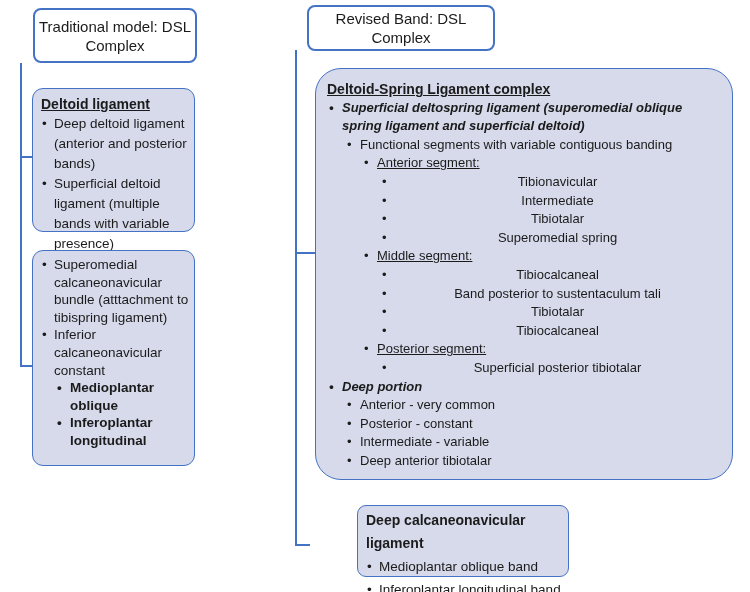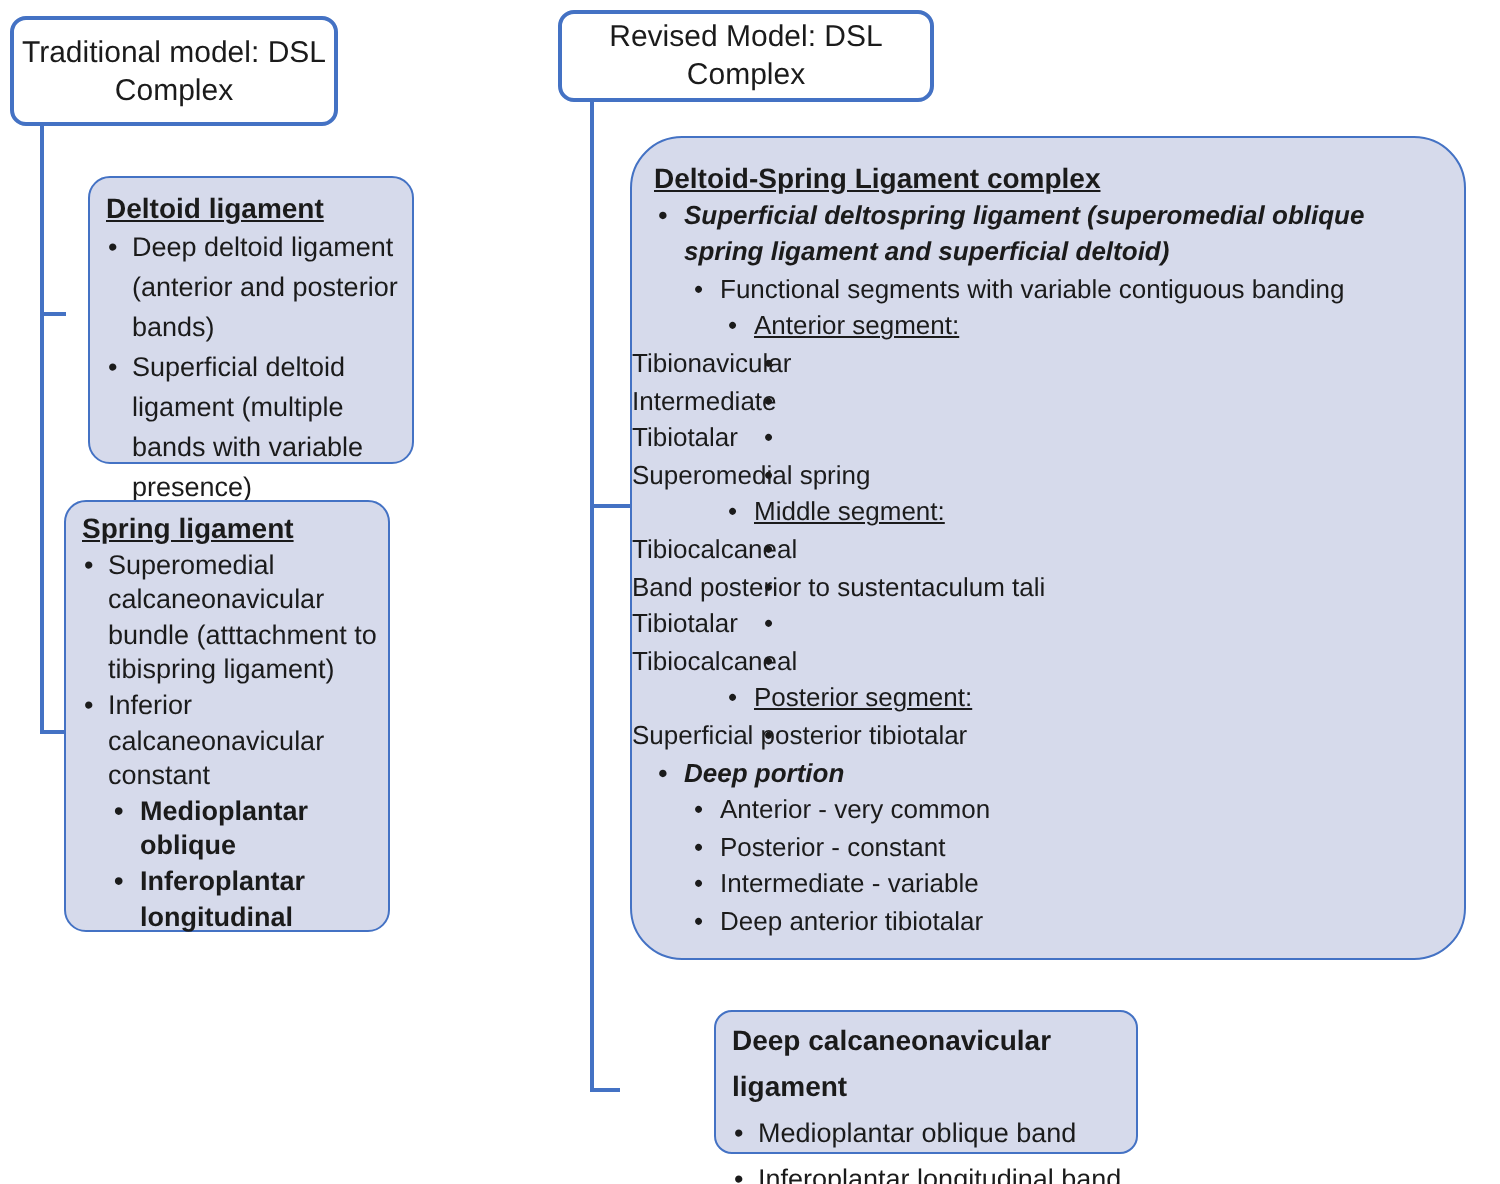--- a/index.html
+++ b/index.html
@@ -6,51 +6,51 @@
   .canvas{
     position:relative;width:750px;height:592px;background:#ffffff;overflow:hidden;
     font-family:"Liberation Sans",sans-serif;color:#1b1b1b;
   }
   
   .conn{position:absolute;background:#4472C4;}
   
   .title-box{
     position:absolute;background:#ffffff;border:2px solid #4472C4;border-radius:8px;
     display:flex;flex-direction:column;align-items:center;justify-content:center;
-    font-size:15px;line-height:19px;text-align:center;box-sizing:border-box;
+    font-size:15px;line-height:19px;text-align:center;box-sizing:border-box;margin-left:28px;
   }
   .title-box span{display:block;}
   
   .content-box{
     position:absolute;background:#D6DAEB;border:1.6px solid #4472C4;
     box-sizing:border-box;
   }
   .heading{font-weight:bold;}
   .u{text-decoration:underline;}
   .bi{font-weight:bold;font-style:italic;}
   .li{position:relative;}
   .li::before{content:"\2022";position:absolute;top:0;}
   
-  .box-deltoid{left:44px;top:88px;width:163px;height:144px;border-radius:11px;
+  .box-deltoid{left:32px;top:88px;width:163px;height:144px;border-radius:11px;
     font-size:13.5px;line-height:20px;padding:5px 6px 0 0;}
   .box-deltoid .heading{font-size:14px;padding-left:8px;}
   
   .box-spring{left:32px;top:250px;width:163px;height:216px;border-radius:11px;
     font-size:13.5px;line-height:17.6px;padding:5px 4px 0 0;}
   .box-spring .heading{font-size:14px;padding-left:8px;}
   .l1{padding-left:21px;}  .l1::before{left:9px;}
   .l2{padding-left:37px;font-weight:bold;}  .l2::before{left:24px;}
   
   .box-dsl{left:315px;top:68px;width:418px;height:412px;border-radius:26px;
     font-size:13px;line-height:18.6px;padding:11px 12px 0 0;}
   .box-dsl .heading{font-size:14px;padding-left:11px;}
   .r1{padding-left:26px;}  .r1::before{left:13px;}
   .r2{padding-left:44px;}  .r2::before{left:31px;}
   .r3{padding-left:61px;}  .r3::before{left:48px;}
-  .r4{}  .r4::before{left:66px;}
+  .r4{padding-left:79px;text-align:center;}  .r4::before{left:66px;}
   
   .box-deepcalc{left:309px;top:505px;width:212px;height:72px;border-radius:9px;
     font-size:13.5px;line-height:23px;padding:3px 4px 0 0;margin-left:48px;}
   .box-deepcalc .heading{font-size:14px;padding-left:8px;}
   .b1{padding-left:21px;}  .b1::before{left:9px;}
 </style>
 </head>
 <body>
 
 <div class="canvas">
@@ -62,32 +62,31 @@
   <div class="conn" style="left:295px;top:50px;width:2px;height:496px;"></div>
   <div class="conn" style="left:295px;top:252px;width:21px;height:2px;"></div>
   <div class="conn" style="left:295px;top:544px;width:15px;height:2px;"></div>
 
   <div class="title-box" style="left:5px;top:8px;width:164px;height:55px;">
     <span>Traditional model: DSL</span>
     <span>Complex</span>
   </div>
 
   <div class="title-box" style="left:279px;top:5px;width:188px;height:46px;">
-    <span>Revised Model: DSL</span>
+    <span>Revised Band: DSL</span>
     <span>Complex</span>
   </div>
 
   <div class="content-box box-deltoid">
     <div class="heading u">Deltoid ligament</div>
     <div class="li l1">Deep deltoid ligament (anterior and posterior bands)</div>
     <div class="li l1">Superficial deltoid ligament (multiple bands with variable presence)</div>
   </div>
 
   <div class="content-box box-spring">
-    <div class="heading u">Spring ligament</div>
     <div class="li l1">Superomedial calcaneonavicular bundle (atttachment to tibispring ligament)</div>
     <div class="li l1">Inferior calcaneonavicular constant</div>
     <div class="li l2">Medioplantar oblique</div>
     <div class="li l2">Inferoplantar longitudinal</div>
   </div>
 
   <div class="content-box box-dsl">
     <div class="heading u">Deltoid-Spring Ligament complex</div>
     <div class="li r1 bi">Superficial deltospring ligament (superomedial oblique spring ligament and superficial deltoid)</div>
     <div class="li r2">Functional segments with variable contiguous banding</div>

